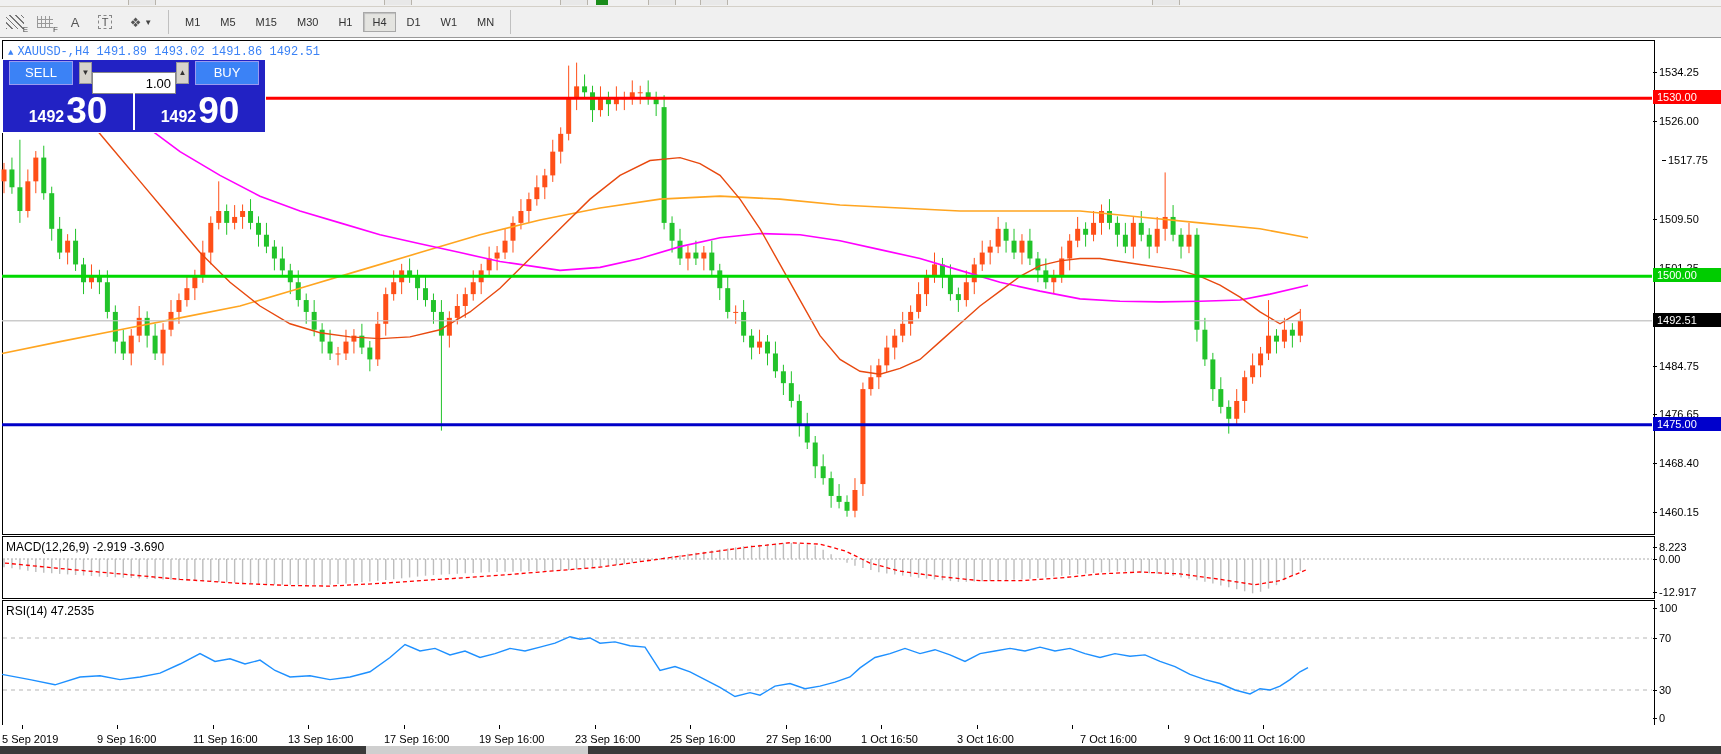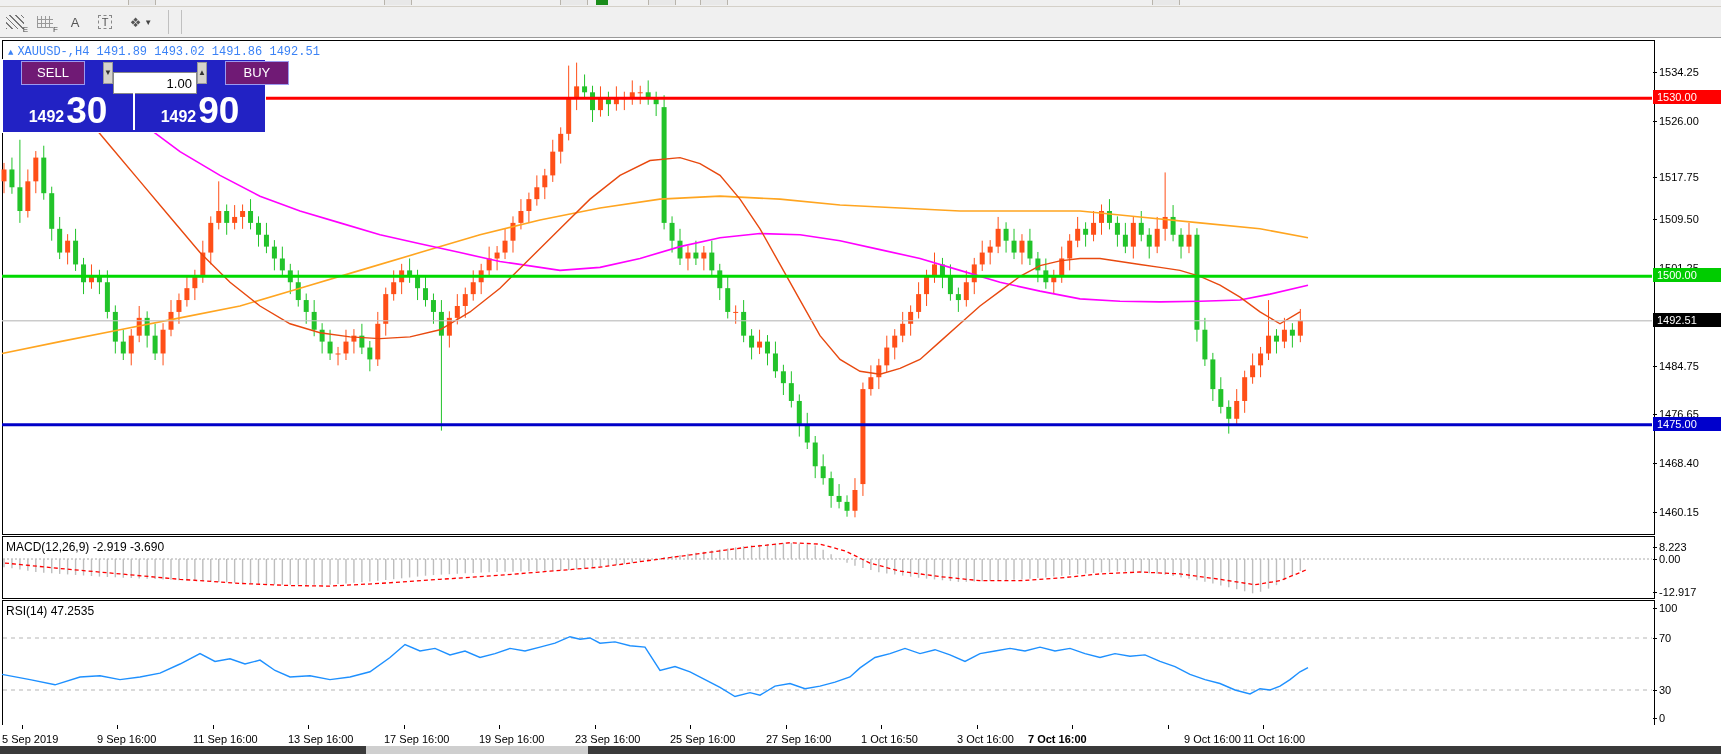--- a/index.html
+++ b/index.html
@@ -30,21 +30,21 @@
   
   #paxis{position:absolute;left:1653px;top:40px;width:68px;height:705px;font-size:11px;color:#000;}
   .ptick{position:absolute;left:6px;white-space:nowrap;}
   .ptick:before{content:"";position:absolute;left:-6px;top:6px;width:4px;height:1px;background:#000;}
   .badge{position:absolute;left:0;width:66px;padding:1px 0 1px 4px;color:#fff;font-size:11px;z-index:4;}
   
   #annot{position:absolute;left:1248px;top:130px;font-size:46px;font-weight:bold;color:#ff1a1a;z-index:7;letter-spacing:1px;white-space:nowrap;}
   
   #quote{position:absolute;left:2px;top:59px;width:262px;height:72px;background:#2222c4;border:1px solid #fff;z-index:10;color:#fff;}
   #qrow{display:flex;align-items:center;height:26px;}
-  .qbtn{background:#701a75;border:1px solid #9a9af0;color:#fff;font-size:13px;text-align:center;flex:0 0 62px;height:22px;line-height:22px;margin:0 18px;}
+  .qbtn{background:#3b82f6;border:1px solid #9a9af0;color:#fff;font-size:13px;text-align:center;flex:0 0 62px;height:22px;line-height:22px;margin:0 6px;}
   .spinbtn{background:#d6d3cc;border:1px solid #9a9a9a;color:#333;width:20px;height:20px;font-size:8px;text-align:center;line-height:20px;}
   #vol{background:#fff;color:#000;border:1px solid #888;width:74px;height:18px;font-size:13px;text-align:right;padding:1px 4px;margin-top:20px;}
   #qprices{display:flex;height:44px;}
   .qhalf{flex:1;display:flex;align-items:flex-end;justify-content:center;padding-bottom:2px;}
   .qhalf.left{border-right:2px solid #fff;}
   .qbig{font-size:37px;font-weight:bold;line-height:34px;}
   .qsmall{font-size:16px;font-weight:bold;margin-right:2px;line-height:22px;}
   
   #taxis{position:absolute;left:0;top:725px;width:1721px;height:21px;background:#fff;font-size:11px;color:#000;}
   .dtick{position:absolute;top:8px;white-space:nowrap;}
@@ -80,20 +80,31 @@
         <span>A</span>
       </div>
   <div class="tbicon">
         <span class="boxT">T</span>
       </div>
   <div class="tbicon" style="width:38px">
         <span>❖</span>
         <span class="caret">▼</span>
       </div>
   <div class="tbsep"></div>
+  <div id="tfbar" style="display:flex;align-items:center;">
+        <div class="tfbtn">M1</div>
+        <div class="tfbtn">M5</div>
+        <div class="tfbtn">M15</div>
+        <div class="tfbtn">M30</div>
+        <div class="tfbtn">H1</div>
+        <div class="tfbtn active">H4</div>
+        <div class="tfbtn">D1</div>
+        <div class="tfbtn">W1</div>
+        <div class="tfbtn">MN</div>
+      </div>
   <div class="tbsep"></div>
 </div>
 
 <div class="panel" id="mainpanel"></div>
 <div id="symtitle"><span id="symtri">▲</span><span>XAUUSD-,H4  1491.89 1493.02 1491.86 1492.51</span></div>
 <svg id="chartsvg" width="1721" height="754" style="pointer-events:none">
       <line x1="2" x2="1652" y1="320.76864000000006" y2="320.76864000000006" stroke="#c8c8c8" stroke-width="1"></line>
       <line x1="4" x2="4" y1="162.93040000000053" y2="193.204" stroke="#ff4f18" stroke-width="1"></line>
       <rect x="1.5" y="169.45999999999998" width="5" height="11.872000000000014" fill="#ff4f18"></rect>
       <line x1="11.953" x2="11.953" y1="157.588" y2="193.79759999999948" stroke="#22c32a" stroke-width="1"></line>
@@ -626,21 +637,21 @@
 <div class="paneltitle" style="top:604px">RSI(14) 47.2535</div>
 <svg id="rsisvg" width="1721" height="754" style="pointer-events:none">
       <line x1="3" x2="1652" y1="638" y2="638" stroke="#b5b5b5" stroke-width="1" stroke-dasharray="4,4"></line>
       <line x1="3" x2="1652" y1="690" y2="690" stroke="#b5b5b5" stroke-width="1" stroke-dasharray="4,4"></line>
       <polyline points="2,674.4 30,679.6 55,684.8 80,677 100,675.7 120,679.6 140,677 160,673.1 180,664 200,653.6 215,661.4 230,658.8 245,664 260,660.1 275,670.5 290,677 310,675.7 330,679.6 350,677 370,671.8 390,657.5 405,644.5 420,651 435,648.4 450,654.9 465,651 480,657.5 495,653.6 510,648.4 525,651 540,647.1 555,643.2 570,636.7 580,639.3 590,638 600,643.2 615,641.9 630,645.8 645,647.1 660,670.5 675,666.6 690,671.8 705,679.6 720,687.4 735,696.5 750,692.6 760,695.2 775,686.1 790,683.5 805,688.7 820,686.1 835,682.2 850,677 860,667.9 875,657.5 890,653.6 905,648.4 920,653.6 935,649.7 950,654.9 965,661.4 980,653.6 995,651 1010,648.4 1025,651 1040,647.1 1055,651 1070,648.4 1085,653.6 1100,657.5 1115,653.6 1130,656.2 1145,654.9 1160,661.4 1175,666.6 1190,674.4 1205,679.6 1220,683.5 1235,690 1250,693.9 1260,688.7 1270,690 1280,686.1 1290,679.6 1300,671.8 1308,667.575" fill="none" stroke="#1e90ff" stroke-width="1.4"></polyline>
     </svg>
 
 <div id="paxis">
       <div class="ptick" style="top: 26px;">1534.25</div>
       <div class="ptick" style="top: 74.972px;">1526.00</div>
-      <div class="ptick" style="top: 131px;">1517.75</div>
+      <div class="ptick" style="top: 114px; margin-left: 9px;">1517.75</div>
       <div class="ptick" style="top: 172.916px;">1509.50</div>
       <div class="ptick" style="top: 221.888px;">1501.25</div>
       <div class="ptick" style="top: 319.832px;">1484.75</div>
       <div class="ptick" style="top: 367.914px;">1476.65</div>
       <div class="ptick" style="top: 416.886px;">1468.40</div>
       <div class="ptick" style="top: 465.858px;">1460.15</div>
       <div class="badge" style="top: 50.228px; background: rgb(255, 0, 0);">1530.00</div>
       <div class="badge" style="top: 228.308px; background: rgb(0, 204, 0);">1500.00</div>
       <div class="badge" style="top: 272.769px; background: rgb(0, 0, 0);">1492.51</div>
       <div class="badge" style="top: 376.708px; background: rgb(0, 0, 204);">1475.00</div>
@@ -670,21 +681,21 @@
       <div class="dtick" style="left: 575px;">23 Sep 16:00</div>
       <div class="dmark" style="left: 690px;"></div>
       <div class="dtick" style="left: 670px;">25 Sep 16:00</div>
       <div class="dmark" style="left: 786px;"></div>
       <div class="dtick" style="left: 766px;">27 Sep 16:00</div>
       <div class="dmark" style="left: 881px;"></div>
       <div class="dtick" style="left: 861px;">1 Oct 16:50</div>
       <div class="dmark" style="left: 977px;"></div>
       <div class="dtick" style="left: 957px;">3 Oct 16:00</div>
       <div class="dmark" style="left: 1072px;"></div>
-      <div class="dtick" style="left: 1028px; font-weight: bold;">7 Oct 16:00</div>
+      <div class="dtick" style="left: 1080px;">7 Oct 16:00</div>
       <div class="dmark" style="left: 1168px;"></div>
       <div class="dtick" style="left: 1184px;">9 Oct 16:00</div>
       <div class="dmark" style="left: 1263px;"></div>
       <div class="dtick" style="left: 1243px;">11 Oct 16:00</div>
     </div>
 
 <div id="botstrip"></div>
 <div id="botgap"></div>
 
 </div>

